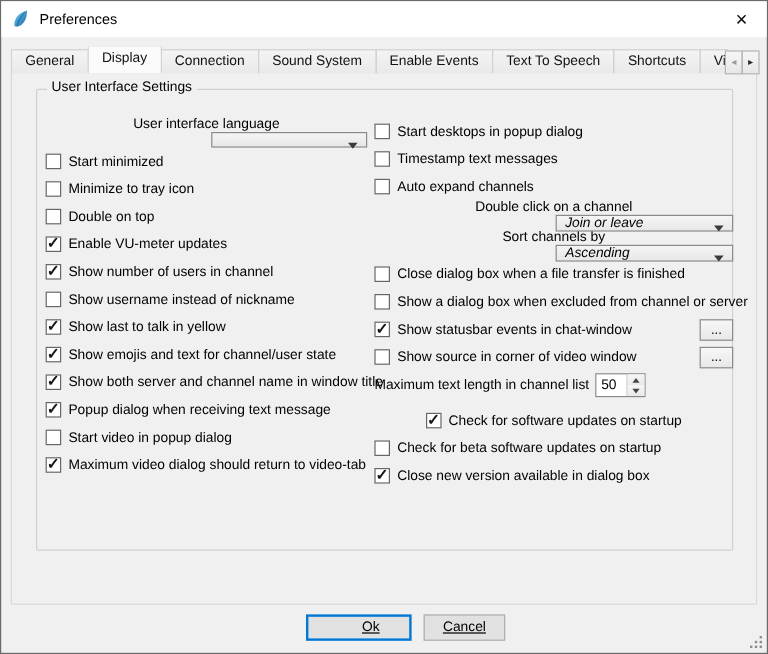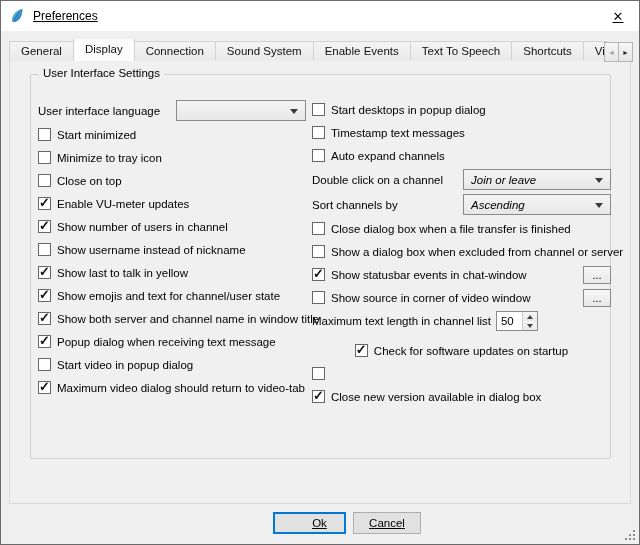--- a/index.html
+++ b/index.html
@@ -3,21 +3,21 @@
 <meta charset="utf-8">
 <style>
   html,body{margin:0;padding:0;}
   body{
     width:640px;height:545px;position:relative;overflow:hidden;
     background:#f0f0f0;border:1px solid #6a6a6a;box-sizing:border-box;
     font-family:"Liberation Sans",sans-serif;font-size:11.5px;color:#000;
     -webkit-font-smoothing:antialiased;
   }
   
-  .titlebar{position:absolute;left:0;top:0;right:0;height:30px;background:#ffffff;display:flex;align-items:center;text-decoration:underline;}
+  .titlebar{position:absolute;left:0;top:0;right:0;height:30px;background:#ffffff;display:flex;align-items:center;}
   .app-icon{width:16px;height:16px;margin-left:8px;flex:none;}
   .win-title{margin-left:8px;font-size:12px;}
   .close-btn{margin-left:auto;width:42px;height:30px;display:flex;align-items:center;justify-content:center;font-size:13px;color:#111;cursor:default;}
   
   .tabstrip{position:absolute;left:8px;top:38px;width:598px;height:22px;display:flex;align-items:flex-end;overflow:hidden;z-index:2;}
   .tab{
     height:19px;line-height:19px;padding:0 11px;white-space:nowrap;
     background:linear-gradient(#f4f4f4,#e9e9e9);
     border:1px solid #d2d2d2;border-bottom:none;margin-left:-1px;color:#111;
   }
@@ -29,21 +29,21 @@
   .tab-arrow.en{color:#2a2a2a;}
   
   .pane{position:absolute;left:8px;top:59px;width:622px;height:444px;border:1px solid #d9d9d9;background:#f0f0f0;z-index:1;box-sizing:border-box;}
   
   .groupbox{position:absolute;left:20px;top:13px;width:579px;height:383px;border:1px solid #d0d0d0;border-radius:2px;}
   .group-title{position:absolute;top:-8px;left:8px;background:#f0f0f0;padding:0 4px;white-space:nowrap;}
   
   .col-left{position:absolute;left:7px;top:23px;width:268px;}
   .col-right{position:absolute;left:281px;top:23px;width:299px;}
   .row{height:23px;display:flex;align-items:center;white-space:nowrap;}
-  .row-combo{height:25px;display:flex;align-items:center;white-space:nowrap;}
+  .row-combo{height:25px;display:flex;align-items:center;white-space:nowrap;flex-direction:column;}
   .row-spin{height:24px;display:flex;align-items:center;white-space:nowrap;}
   .gap-top{margin-top:6px;justify-content:center;}
   .lbl{white-space:nowrap;}
   
   .cb{width:13px;height:13px;border:1px solid #666;background:#fff;margin-right:6px;position:relative;flex:none;box-sizing:border-box;}
   .cb.on::after{content:"\2713";position:absolute;left:0px;top:-3px;font-size:13px;font-weight:bold;color:#151515;}
   
   .combo{height:21px;border:1px solid #8a8a8a;background:linear-gradient(#f5f5f5,#e7e7e7);
     position:relative;display:flex;align-items:center;padding:0 22px 0 7px;box-sizing:border-box;white-space:nowrap;}
   .combo .chev{position:absolute;right:7px;top:8px;width:0;height:0;border-left:4px solid transparent;border-right:4px solid transparent;border-top:5px solid #3a3a3a;}
@@ -56,21 +56,21 @@
   .spin{display:flex;margin-left:5px;height:20px;border:1px solid #8a8a8a;background:#fff;box-sizing:border-box;}
   .spin-val{width:21px;display:flex;align-items:center;padding-left:4px;}
   .spin-btns{width:14px;display:flex;flex-direction:column;border-left:1px solid #c9c9c9;}
   .spin-b{flex:1;display:flex;align-items:center;justify-content:center;background:linear-gradient(#f6f6f6,#e9e9e9);}
   .tri-up{width:0;height:0;border-left:3px solid transparent;border-right:3px solid transparent;border-bottom:4px solid #444;}
   .tri-dn{width:0;height:0;border-left:3px solid transparent;border-right:3px solid transparent;border-top:4px solid #444;}
   
   .btn{position:absolute;top:511px;height:22px;background:#e1e1e1;border:1px solid #adadad;
     display:flex;align-items:center;justify-content:center;box-sizing:border-box;}
   .btn span{text-decoration:underline;}
-  .btn-ok{left:272px;width:73px;border:2px solid #0078d7;padding-left:20px;}
+  .btn-ok{left:254px;width:88px;border:2px solid #0078d7;padding-left:20px;}
   .btn-cancel{left:352px;width:68px;}
   
   .grip{position:absolute;right:3px;bottom:3px;width:13px;height:13px;}
   .grip::after{content:"";position:absolute;right:1px;bottom:1px;width:2px;height:2px;background:#8d8d8d;
     box-shadow:-4px 0 #8d8d8d,-8px 0 #8d8d8d,0 -4px #8d8d8d,-4px -4px #8d8d8d,0 -8px #8d8d8d;}
 </style>
 </head>
 <body>
 
 <div class="titlebar">
@@ -119,21 +119,21 @@
       <div class="row">
         <span class="cb"></span>
         <span class="lbl">Start minimized</span>
       </div>
       <div class="row">
         <span class="cb"></span>
         <span class="lbl">Minimize to tray icon</span>
       </div>
       <div class="row">
         <span class="cb"></span>
-        <span class="lbl">Close on top</span>
+        <span class="lbl">Double on top</span>
       </div>
       <div class="row">
         <span class="cb on"></span>
         <span class="lbl">Enable VU-meter updates</span>
       </div>
       <div class="row">
         <span class="cb on"></span>
         <span class="lbl">Show number of users in channel</span>
       </div>
       <div class="row">
@@ -231,20 +231,21 @@
           </div>
         </div>
       </div>
 
       <div class="row gap-top">
         <span class="cb on"></span>
         <span class="lbl">Check for software updates on startup</span>
       </div>
       <div class="row">
         <span class="cb"></span>
+        <span class="lbl">Check for beta software updates on startup</span>
       </div>
       <div class="row">
         <span class="cb on"></span>
         <span class="lbl">Close new version available in dialog box</span>
       </div>
     </div>
 
   </div>
 </div>
 

